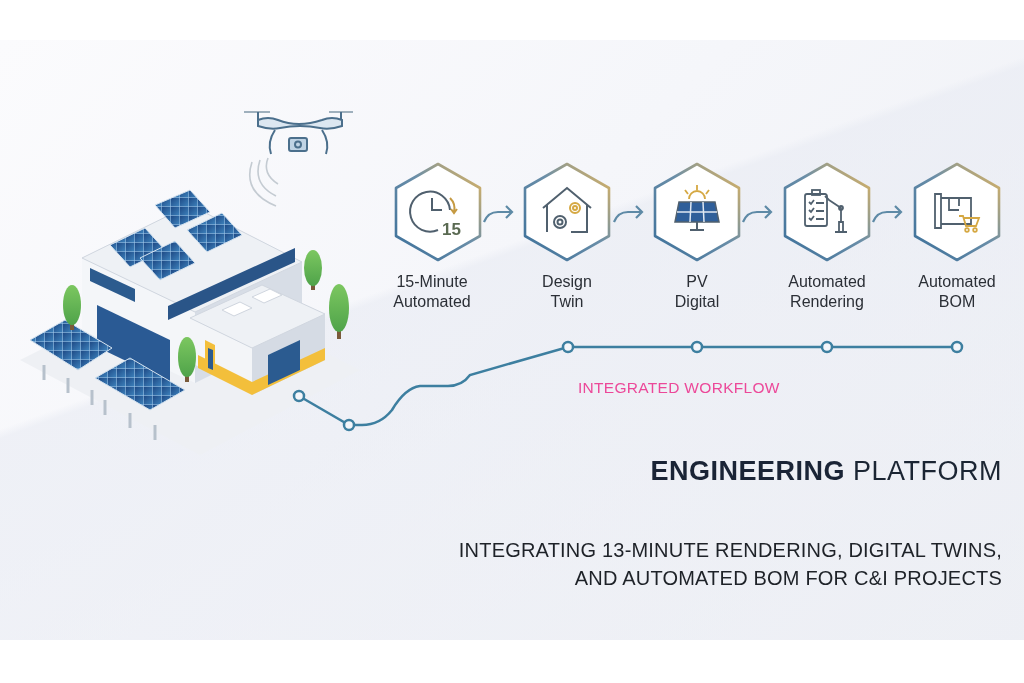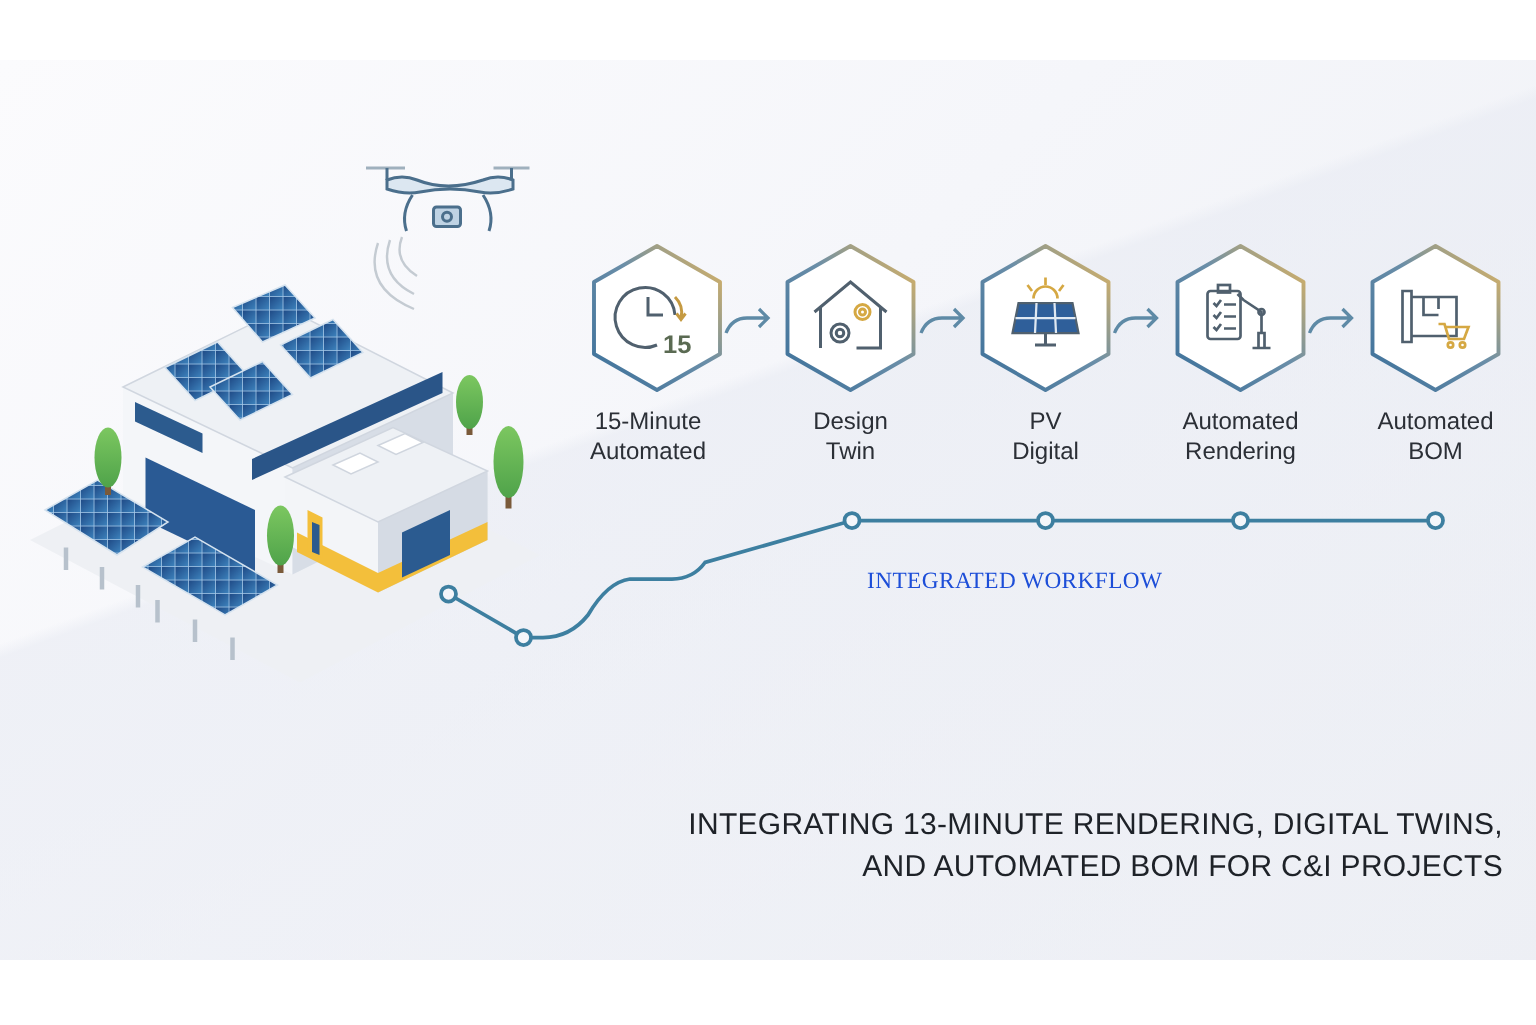--- a/index.html
+++ b/index.html
@@ -20,21 +20,21 @@
   .bottom-strip { position:absolute; left:0; top:640px; width:1024px; height:43px; background:#fff; }
   svg.art { position:absolute; left:0; top:0; }
 
   .step-label {
     position:absolute; width:130px; text-align:center;
     font-family:"Liberation Sans", sans-serif; font-size:16px; line-height:20px;
     color:#2b2f36;
   }
   .workflow-label {
     position:absolute; left:578px; top:379px;
-    font-family:Liberation Serif, serif; font-size:15.5px; color:#1d4ed8;
+    font-family:Liberation Sans, sans-serif; font-size:15.5px; color:#ec4899;
     letter-spacing:0.3px;
   }
   .headline {
     position:absolute; right:22px; top:453px; text-align:right;
     font-family:"Liberation Sans", sans-serif; font-size:27px; line-height:36px;
     color:#1b2533; letter-spacing:0.5px;
   }
   .headline b { font-weight:700; color:#1a2436; }
   .subline {
     position:absolute; right:22px; top:536px; text-align:right;
@@ -225,18 +225,19 @@
   <div>Rendering</div>
 </div>
 <div class="step-label" style="left:892px; top:272px;">
   <div>Automated</div>
   <div>BOM</div>
 </div>
 
 <div class="workflow-label">INTEGRATED WORKFLOW</div>
 
 <div class="headline">
+  <div><b>ENGINEERING</b><span> PLATFORM</span></div>
 </div>
 
 <div class="subline">
   <div>INTEGRATING 13-MINUTE RENDERING, DIGITAL TWINS,</div>
   <div>AND AUTOMATED BOM FOR C&amp;I PROJECTS</div>
 </div>
 
 </body></html>

